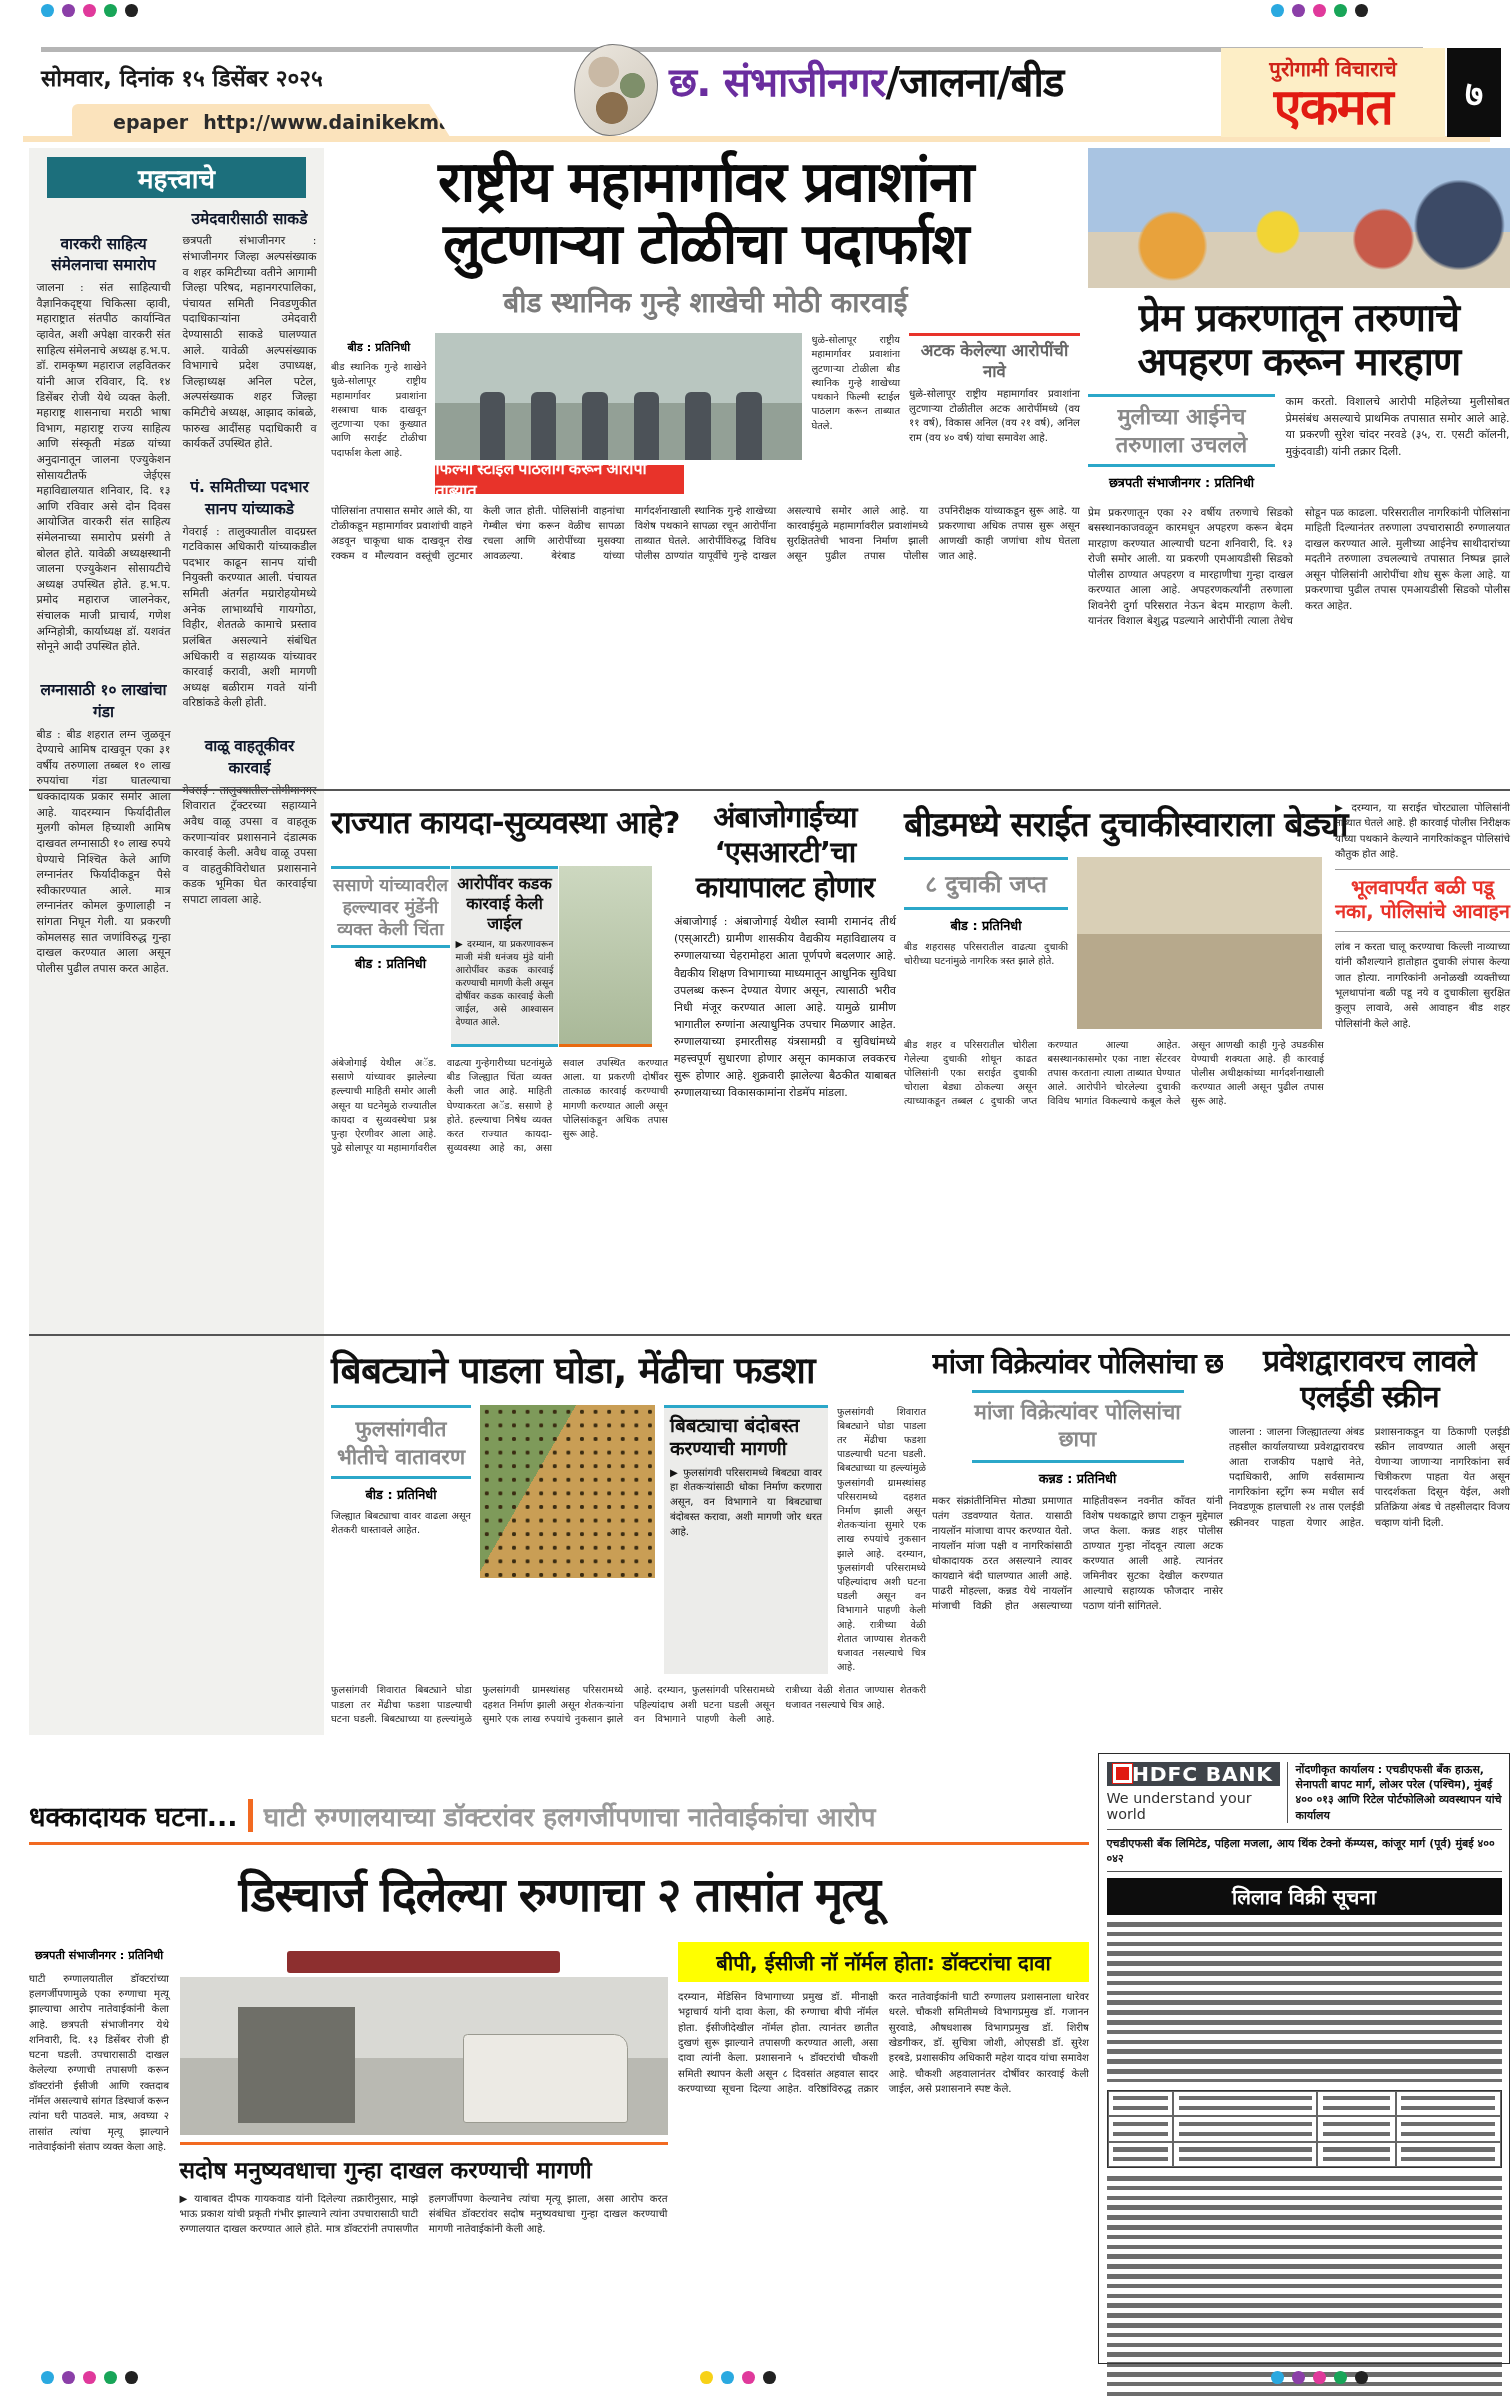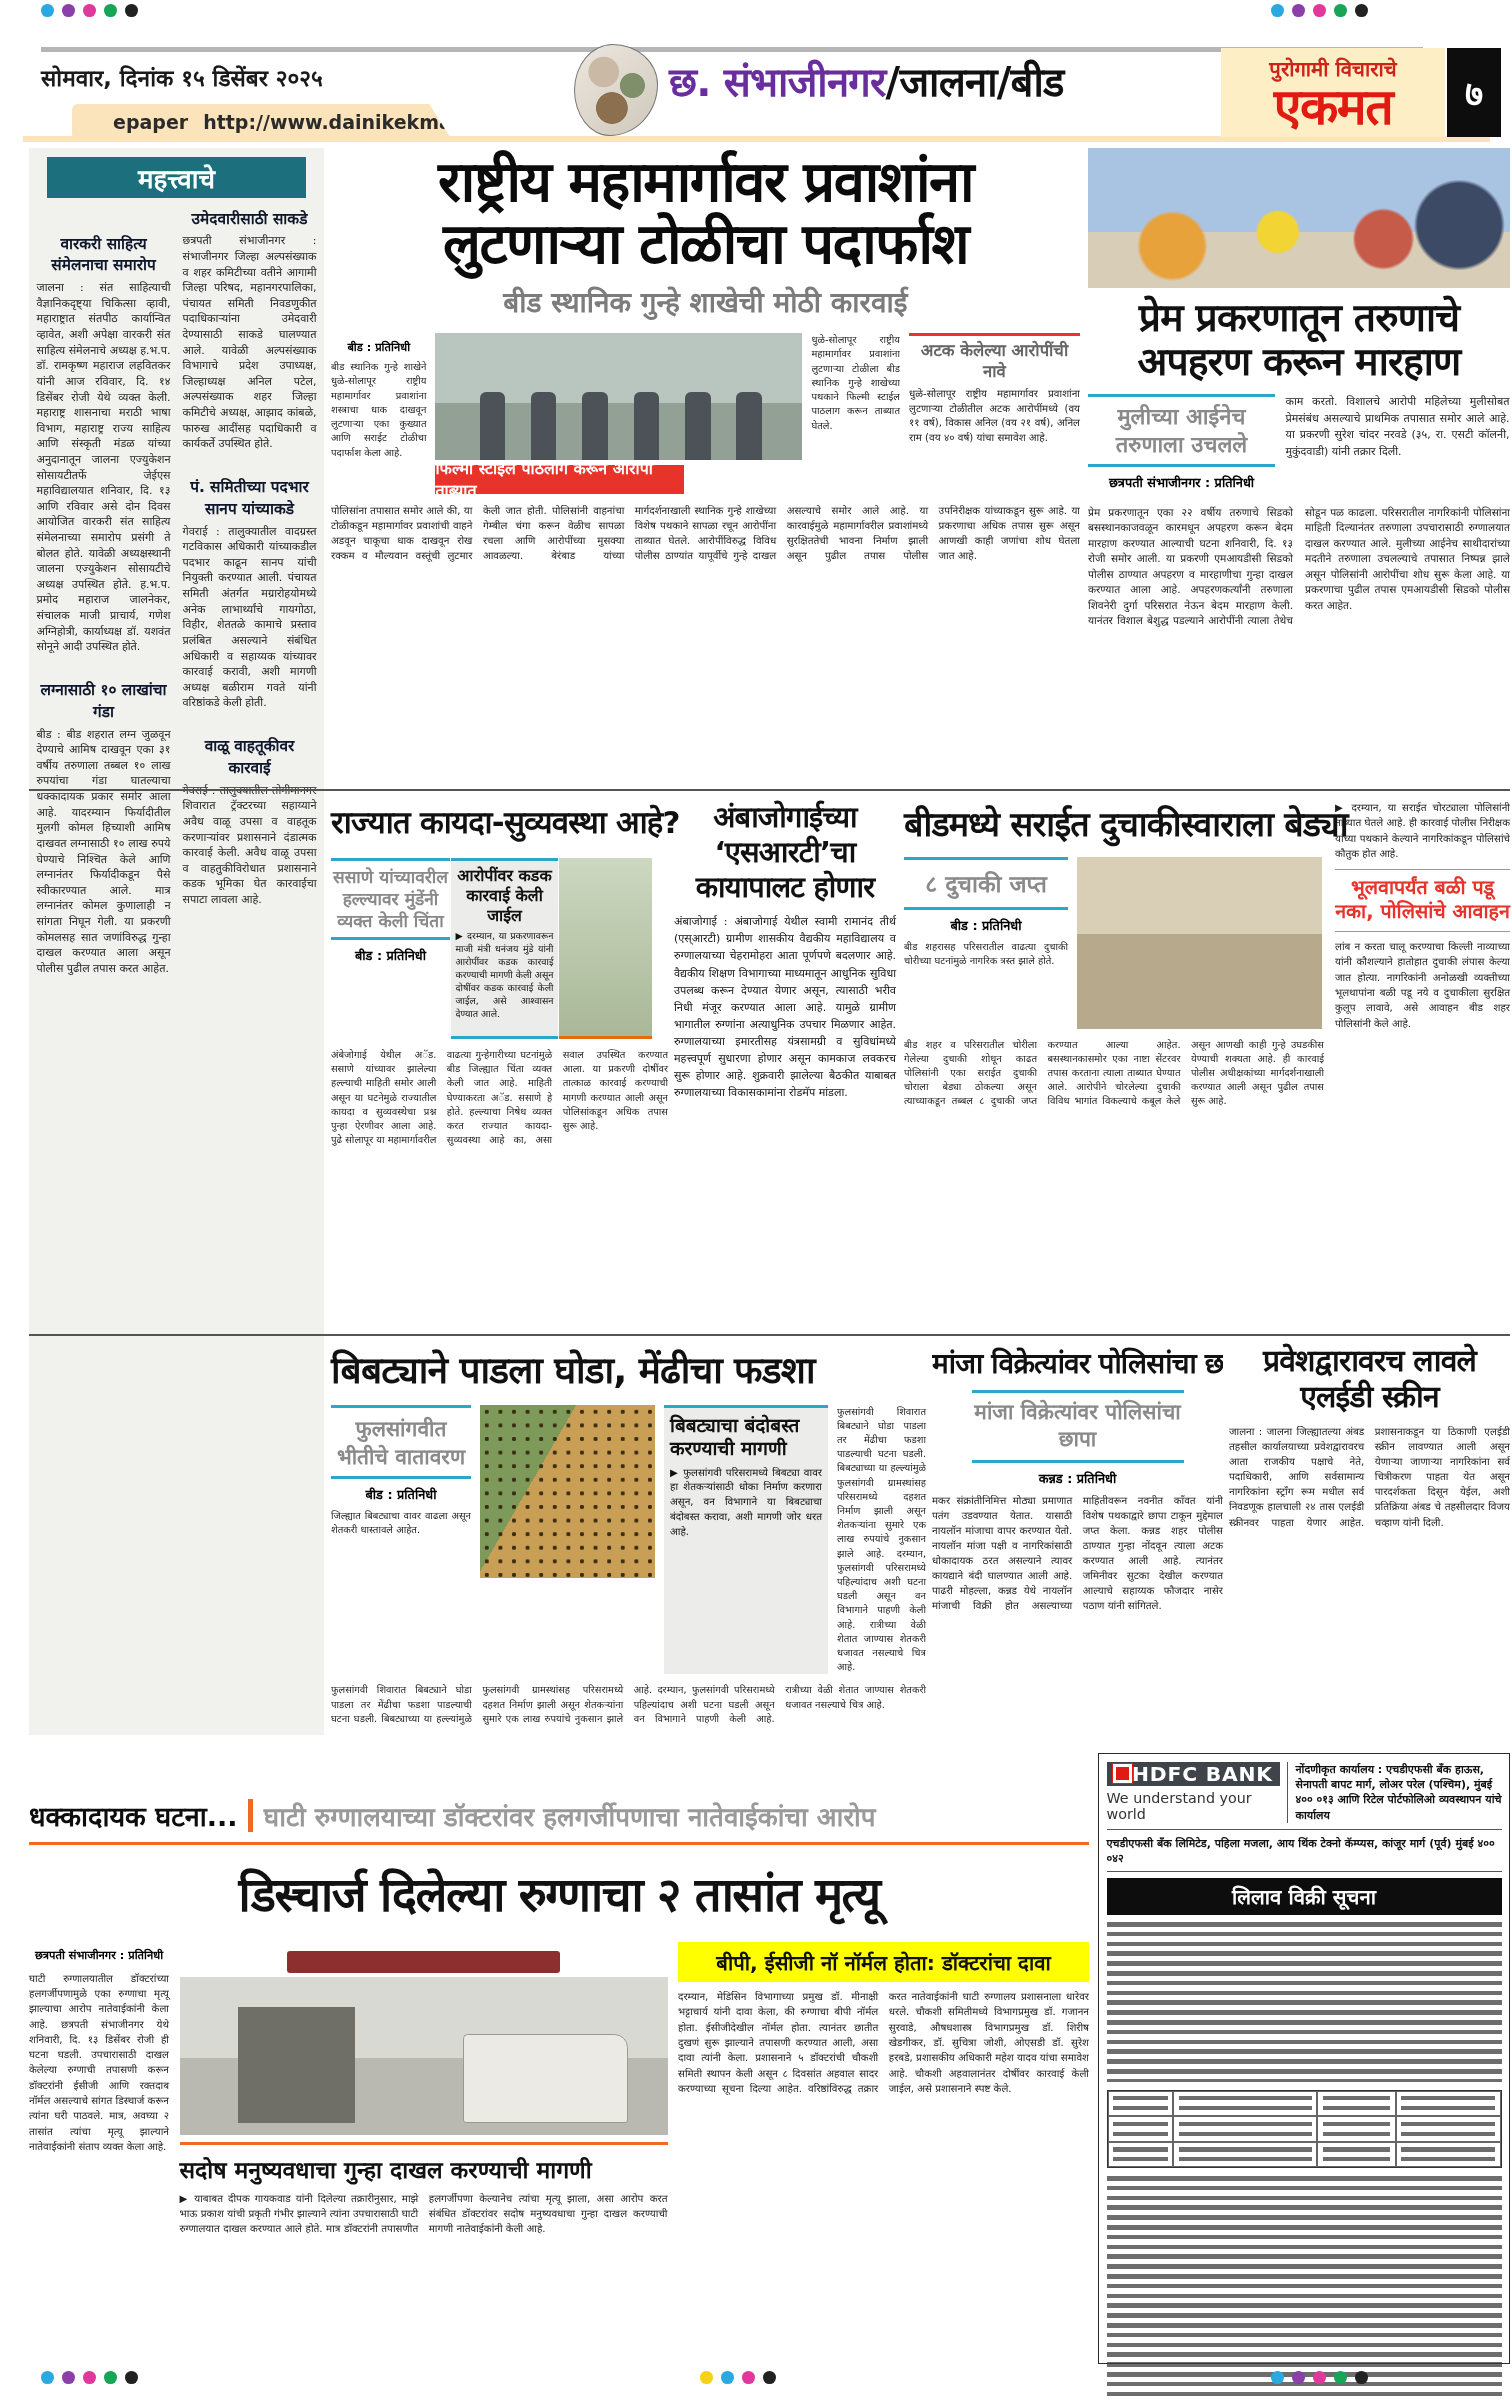--- a/index.html
+++ b/index.html
@@ -52,21 +52,21 @@
   
   .lead { position:absolute; left:331px; top:151px; width:749px; }
   .lead .h1 { font-size:56px; font-weight:900; text-align:center; line-height:1.1; letter-spacing:-1.5px; color:#0b0b0b; }
   .lead .sub { font-size:28px; font-weight:800; color:#7c7c7c; text-align:center; margin-top:7.5px; }
   .lead-row { display:flex; gap:9px; margin-top:13.6px; }
   .lead-photo { width:367px; height:127px;
                 background: linear-gradient(#b9c6c0 0 55%, #93a096 55% 100%),
                             linear-gradient(#b9c6c0,#8d9a92); }
   .lead-photo .fig { position:absolute; bottom:0; width:25.6px; height:68px; background:#4c5258; border-radius:6px 6px 0 0; }
   .lead-caption { margin-top:4.5px; width:249px; height:29px; background:#e8332a; color:#fff; font-size:16px; font-weight:800;
-                  display:flex; align-items:center; justify-content:center; }
+                  display:flex; align-items:center; justify-content:center;font-family:Liberation Serif, serif; }
   .names-box { width:172px; border-top:3.8px solid #e8332a; padding-top:4.5px; }
   .names-box .t { font-size:16.6px; font-weight:800; color:#666; text-align:center; line-height:1.25; margin-bottom:4.5px; }
   .lead-body { margin-top:10.5px; column-count:5; column-gap:10.5px; font-size:10.2px; line-height:1.45; height:324px; }
 
   
   .kidnap { position:absolute; left:1088px; top:148px; width:422px; }
   .kidnap-art { width:422px; height:140px;
                 background: radial-gradient(circle at 20% 70%, #e8a23c 0 9%, transparent 10%),
                             radial-gradient(circle at 45% 60%, #f2d435 0 8%, transparent 9%),
                             radial-gradient(circle at 70% 65%, #c75b4a 0 9%, transparent 10%),
@@ -77,21 +77,21 @@
   .kid-kicker { width:187px; }
   .kid-kicker .kicker-text { font-size:22px; line-height:1.25; padding:6px 0; }
   .kid-intro { width:224px; font-size:11px; line-height:1.5; }
   .kid-body { margin-top:7.5px; column-count:2; column-gap:12px; font-size:10.5px; line-height:1.48; height:295px; }
 
   .hrule { position:absolute; left:29px; width:1481px; height:2.3px; background:#555; }
 
   
   .law { position:absolute; left:331px; top:800px; width:337px; }
   .law .h { font-size:31px; font-weight:900; white-space:nowrap; letter-spacing:-0.8px; }
-  .law-row { display:flex; gap:1px; margin-top:16px; }
+  .law-row { display:flex; gap:1px; margin-top:24px; }
   .law-kicker { width:119px; }
   .law-kicker .kicker-text { font-size:17.3px; line-height:1.3; padding:4.5px 0; }
   .law-box { width:107px; background:#ececea; border-top:3px solid #2ba7c9; border-bottom:3px solid #2ba7c9; padding:4.5px; }
   .law-box .t { font-size:16px; font-weight:800; text-align:center; line-height:1.25; margin-bottom:3px; }
   .law-box .b { font-size:9.4px; line-height:1.4; text-align:justify; }
   .law-photo { width:93px; height:181px; border-bottom:3.8px solid #e86a10;
                background:linear-gradient(#cdd8c0,#a9b898); }
   .law-body { margin-top:9px; column-count:3; column-gap:10.5px; font-size:9.8px; line-height:1.45; height:301px; }
 
   

